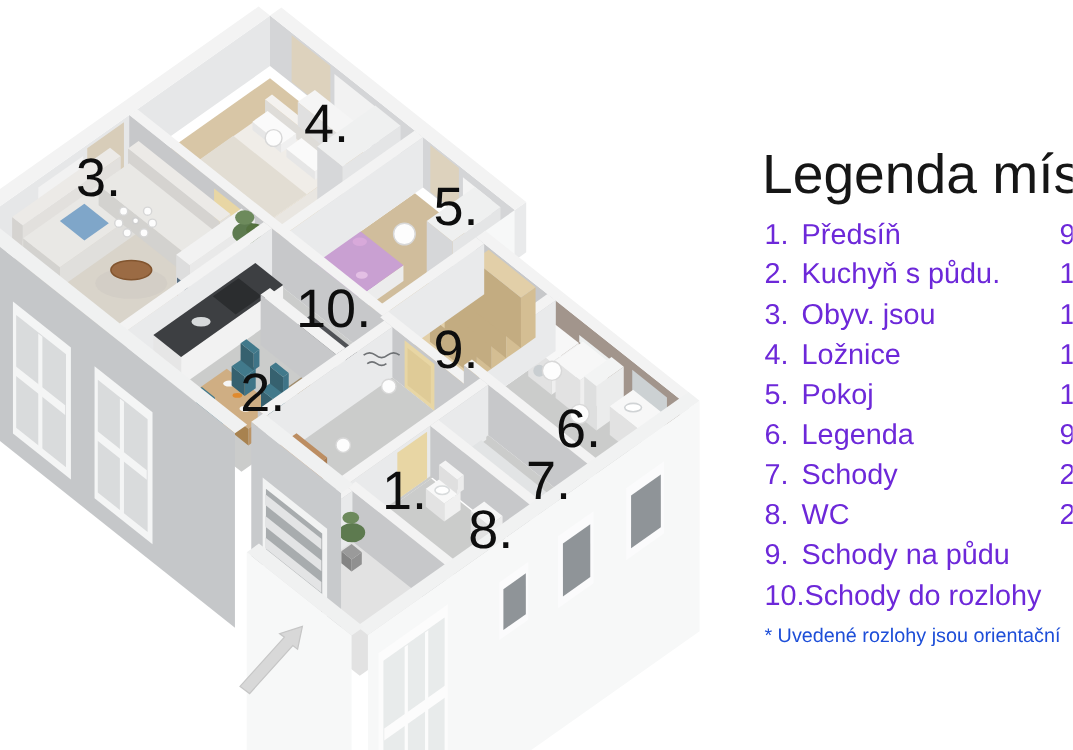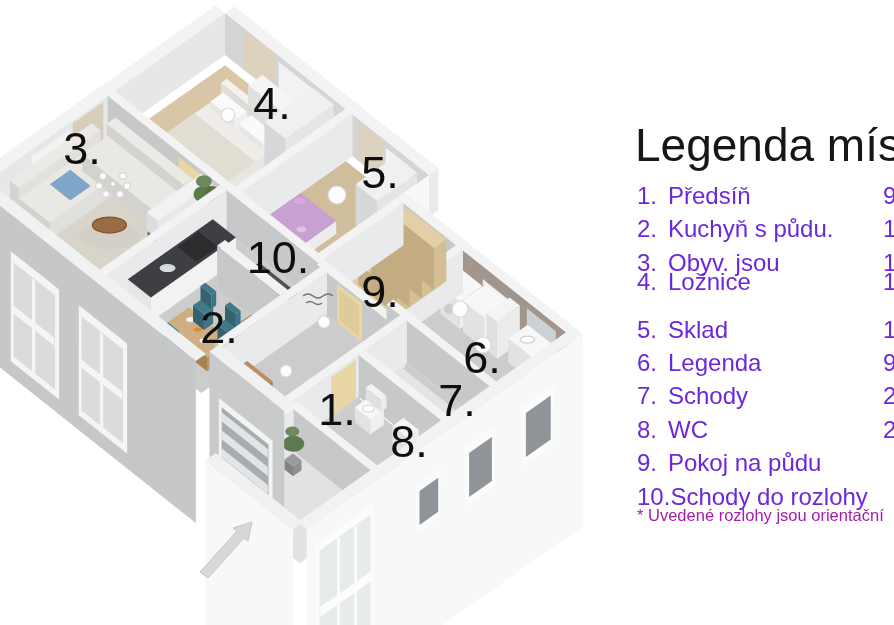--- a/index.html
+++ b/index.html
@@ -5,21 +5,21 @@
   html,body{margin:0;padding:0;background:#fff;}
   .stage{position:relative;width:894px;height:625px;overflow:hidden;background:#fff;
          font-family:"Liberation Sans","DejaVu Sans",sans-serif;}
   .stage svg{position:absolute;left:0;top:0;}
   .marker{position:absolute;transform:translate(-50%,-50%);font-size:45px;color:#0e0e0e;
           white-space:nowrap;letter-spacing:0;line-height:1;}
   .legend-title{position:absolute;left:635px;top:118px;font-size:46px;color:#161616;white-space:nowrap;}
   .legend-row{position:absolute;left:637px;font-size:24px;color:#6d28d9;white-space:nowrap;line-height:1.2;}
   .legend-row .num{display:inline-block;min-width:31px;}
   .legend-row .area{position:absolute;left:246px;top:0;}
-  .legend-foot{position:absolute;left:637px;top:506px;font-size:16.5px;color:#a21caf;white-space:nowrap;}
+  .legend-foot{position:absolute;left:637px;top:521px;font-size:16.5px;color:#1d4ed8;white-space:nowrap;}
 </style>
 </head>
 <body>
 
 <div class="stage">
 
   <svg width="632" height="625" viewBox="0 0 632 625">
       <g>
         <polygon points="225.0,65.2 338.9,155.7 233.5,230.0 119.6,139.6" fill="#d8c6a6"></polygon>
         <polygon points="345.7,161.1 422.2,221.8 316.8,296.2 240.3,235.4" fill="#d0bd9c"></polygon>
@@ -304,23 +304,23 @@
   <div class="marker" style="left:409px;top:441px">8.</div>
   <div class="marker" style="left:380px;top:291px">9.</div>
   <div class="marker" style="left:278px;top:257px">10.</div>
 
   <div>
     <div class="legend-title">Legenda místností</div>
 
     <div class="legend-row" style="top:182px"><span class="num">1.</span><span class="nm">Předsíň</span><span class="area">9</span></div>
     <div class="legend-row" style="top:215px"><span class="num">2.</span><span class="nm">Kuchyň s půdu.</span><span class="area">1</span></div>
     <div class="legend-row" style="top:249px"><span class="num">3.</span><span class="nm">Obyv. jsou</span><span class="area">1</span></div>
-    <div class="legend-row" style="top:268px"><span class="num">4.</span><span class="nm">Ložnice</span><span class="area">1</span></div>
-    <div class="legend-row" style="top:316px"><span class="num">5.</span><span class="nm">Sklad</span><span class="area">1</span></div>
+    <div class="legend-row" style="top:282px"><span class="num">4.</span><span class="nm">Ložnice</span><span class="area">1</span></div>
+    <div class="legend-row" style="top:316px"><span class="num">5.</span><span class="nm">Pokoj</span><span class="area">1</span></div>
     <div class="legend-row" style="top:349px"><span class="num">6.</span><span class="nm">Legenda</span><span class="area">9</span></div>
     <div class="legend-row" style="top:382px"><span class="num">7.</span><span class="nm">Schody</span><span class="area">2</span></div>
     <div class="legend-row" style="top:416px"><span class="num">8.</span><span class="nm">WC</span><span class="area">2</span></div>
-    <div class="legend-row" style="top:449px"><span class="num">9.</span><span class="nm">Pokoj na půdu</span></div>
+    <div class="legend-row" style="top:449px"><span class="num">9.</span><span class="nm">Schody na půdu</span></div>
     <div class="legend-row" style="top:483px"><span class="num">10.</span><span class="nm">Schody do rozlohy</span></div>
 
     <div class="legend-foot">* Uvedené rozlohy jsou orientační</div>
   </div>
 </div>
 
 </body></html>

